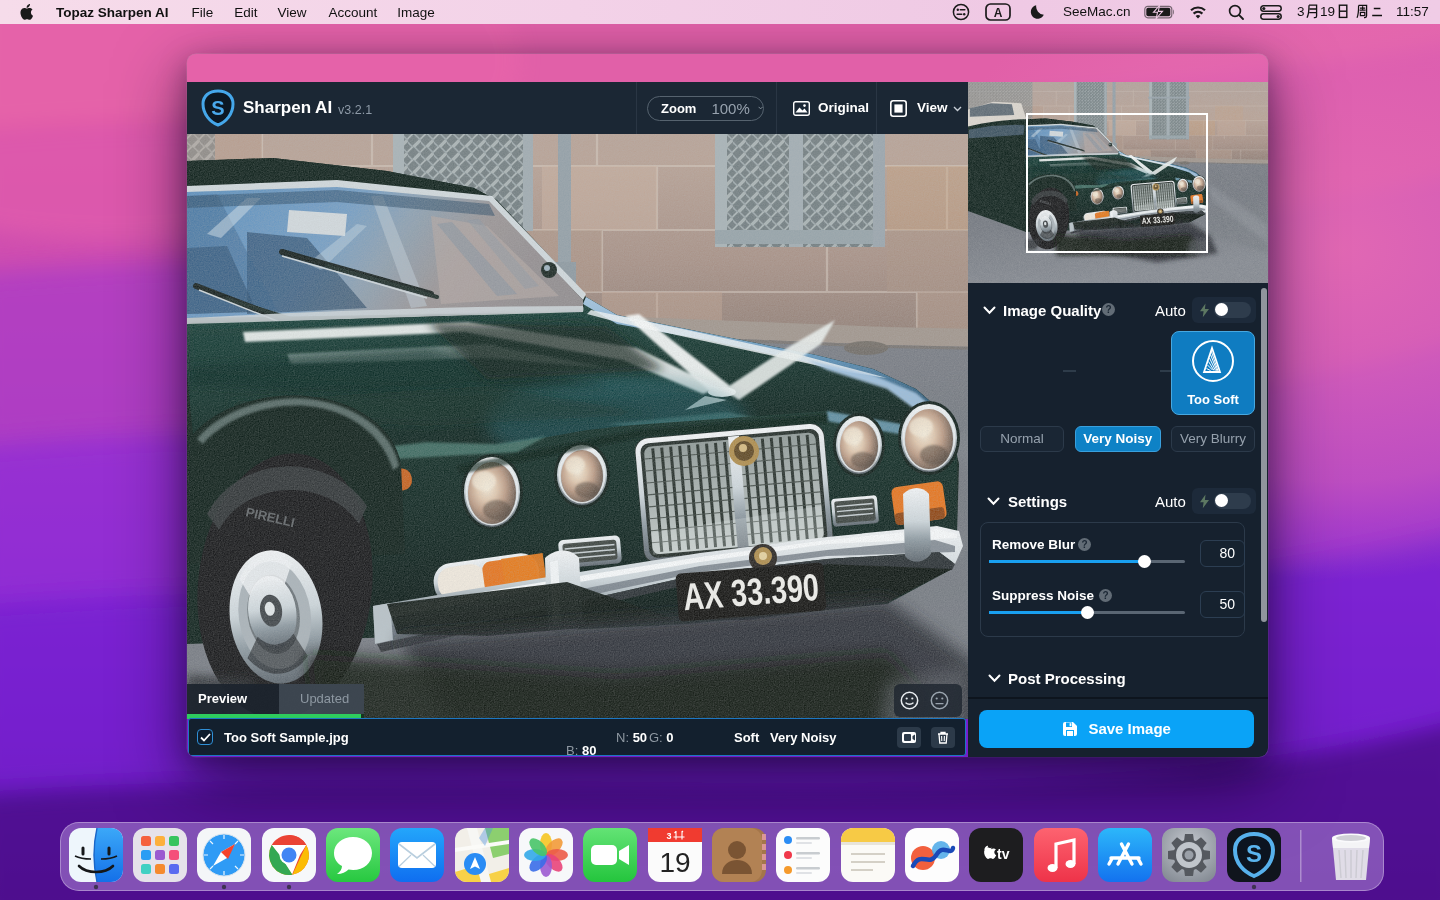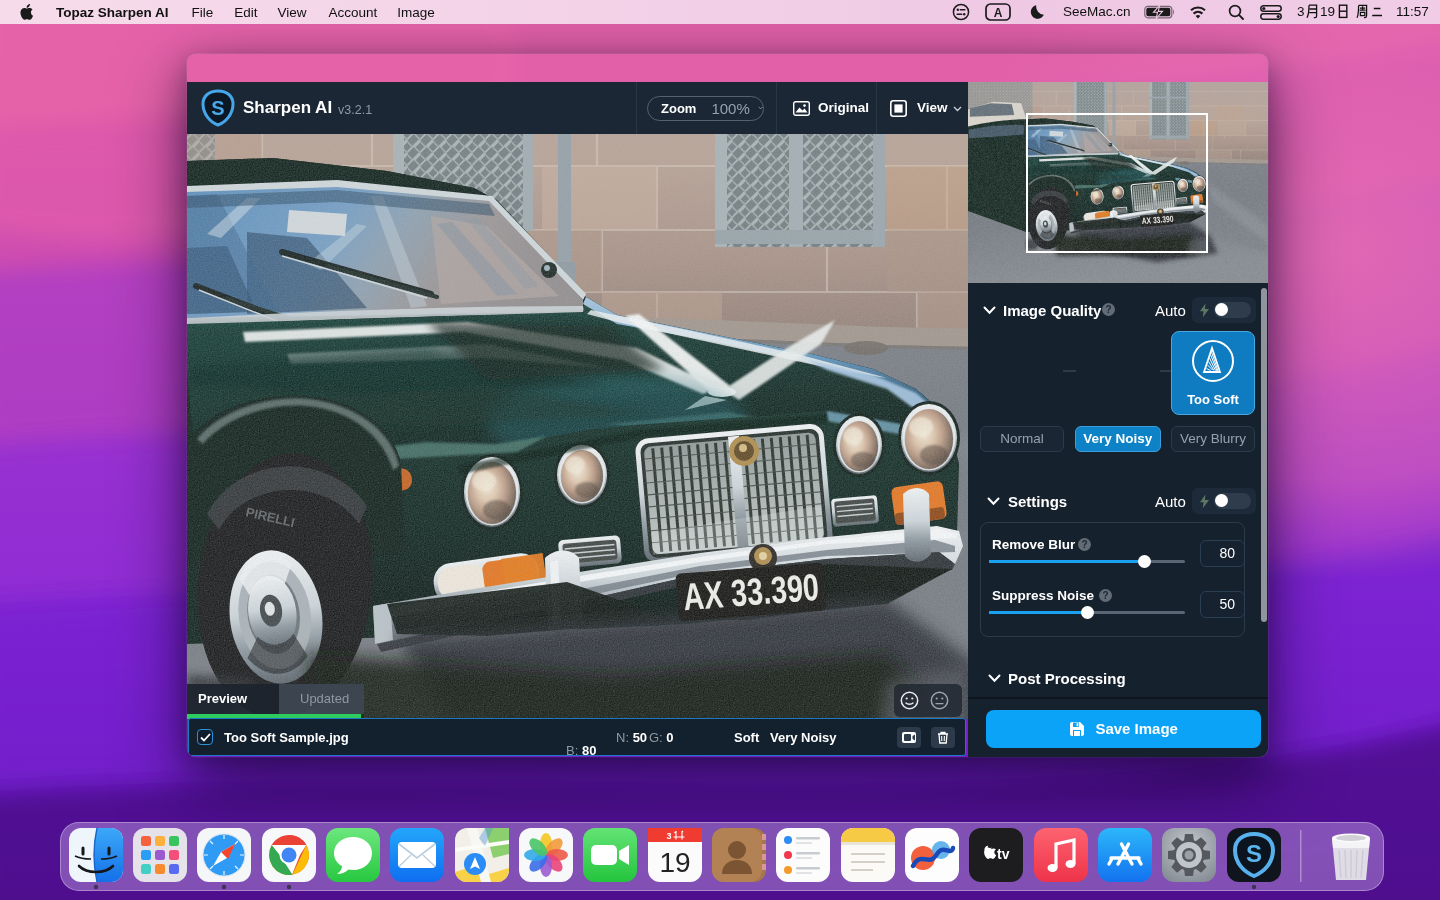--- a/index.html
+++ b/index.html
@@ -555,21 +555,21 @@
   <div class="track" style="left:20.7px;top:529px;">
         <div class="fill" style="width:98px;"></div>
         <div class="sknob" style="left:92px;"></div>
       </div>
   <div class="valbox" style="left:232px;top:509.2px;">50</div>
   <svg width="13" height="9" viewBox="0 0 13 9" style="position:absolute;left:20px;top:591.5px;">
         <path d="M1.5 1.5 L6.5 6.8 L11.5 1.5" stroke="#fff" stroke-width="2" fill="none" stroke-linecap="round"></path>
       </svg>
   <span style="position:absolute;left:40px;top:587.5px;color:#fff;font-size:15px;font-weight:700;">Post Processing</span>
   <div style="position:absolute;left:0;top:615px;width:300px;height:1.5px;background:#0d141d;"></div>
-  <div style="position:absolute;left:11.4px;top:628px;width:274.6px;height:37.6px;background:#0aa3f7;border-radius:8px;display:flex;align-items:center;justify-content:center;margin-left:7px;">
+  <div style="position:absolute;left:11.4px;top:628px;width:274.6px;height:37.6px;background:#0aa3f7;border-radius:8px;display:flex;align-items:center;justify-content:center;">
     <svg width="16" height="16" viewBox="0 0 16 16">
           <path d="M1 3 A2 2 0 0 1 3 1 L11 1 L15 5 L15 13 A2 2 0 0 1 13 15 L3 15 A2 2 0 0 1 1 13 Z" fill="#fff"></path>
           <rect x="4" y="1.5" width="6" height="4.5" fill="#0aa3f7"></rect>
           <rect x="7.6" y="2.2" width="1.8" height="3" fill="#fff"></rect>
           <rect x="4" y="9" width="8" height="6" fill="#0aa3f7"></rect>
           <rect x="5" y="10" width="6" height="5" fill="#fff"></rect>
         </svg>
     <span style="color:#fff;font-size:15px;font-weight:700;margin-left:10px;">Save Image</span>
   </div>
   <div style="position:absolute;left:293px;top:206px;width:6px;height:334px;background:#90959d;border-radius:3px;"></div>

